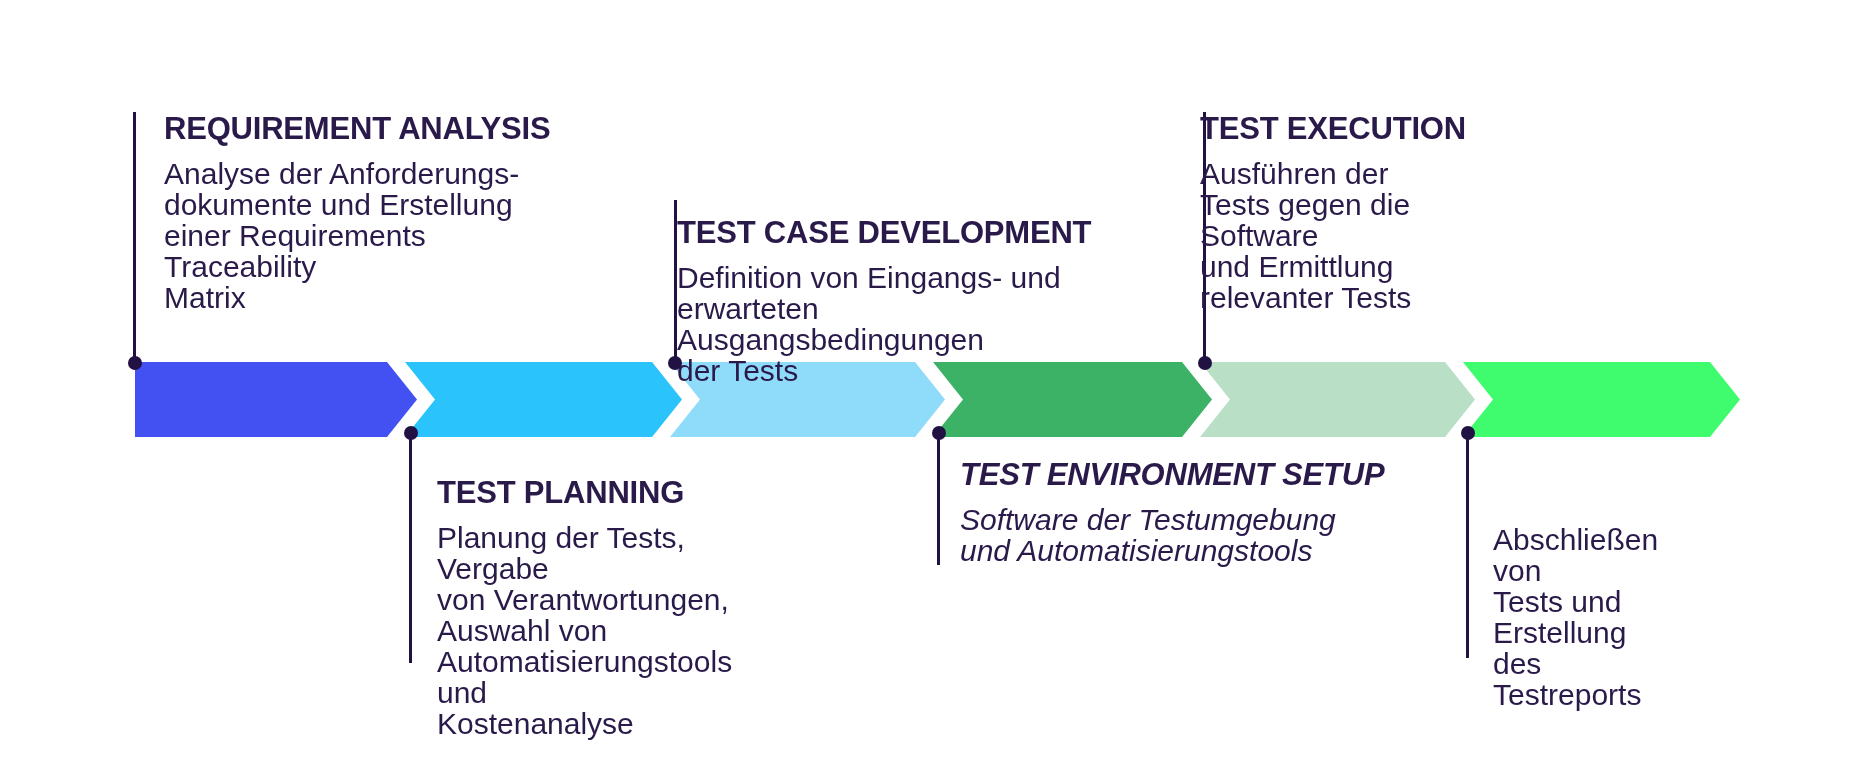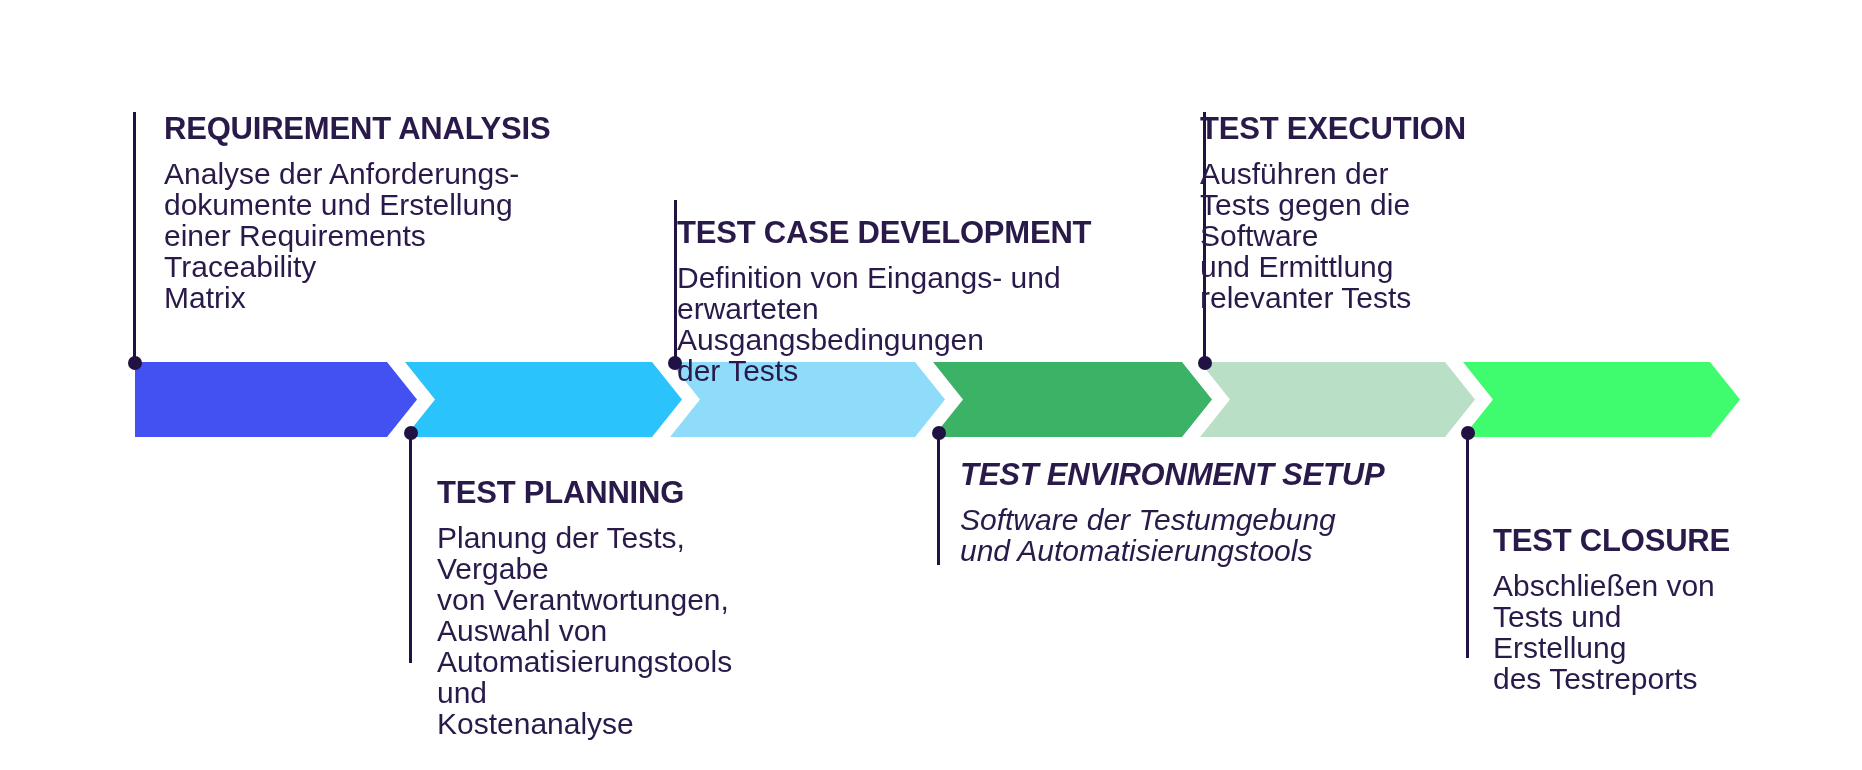--- a/index.html
+++ b/index.html
@@ -103,20 +103,19 @@
       <h2>TEST EXECUTION</h2>
       <p>Ausführen der Tests gegen die Software
 und Ermittlung relevanter Tests</p>
     </div>
   </div>
 
   <div class="stage">
     <div class="connector" style="left:1466px;top:433px;height:225px;"></div>
     <div class="dot" style="left:1461px;top:426px;"></div>
     <div class="label" style="left:1493px;top:524px;">
-      <h2>TEST CLOSURE</h2>
       <p>Abschließen von
 Tests und Erstellung
 des Testreports</p>
     </div>
   </div>
 
 </div>
 
 </body></html>

